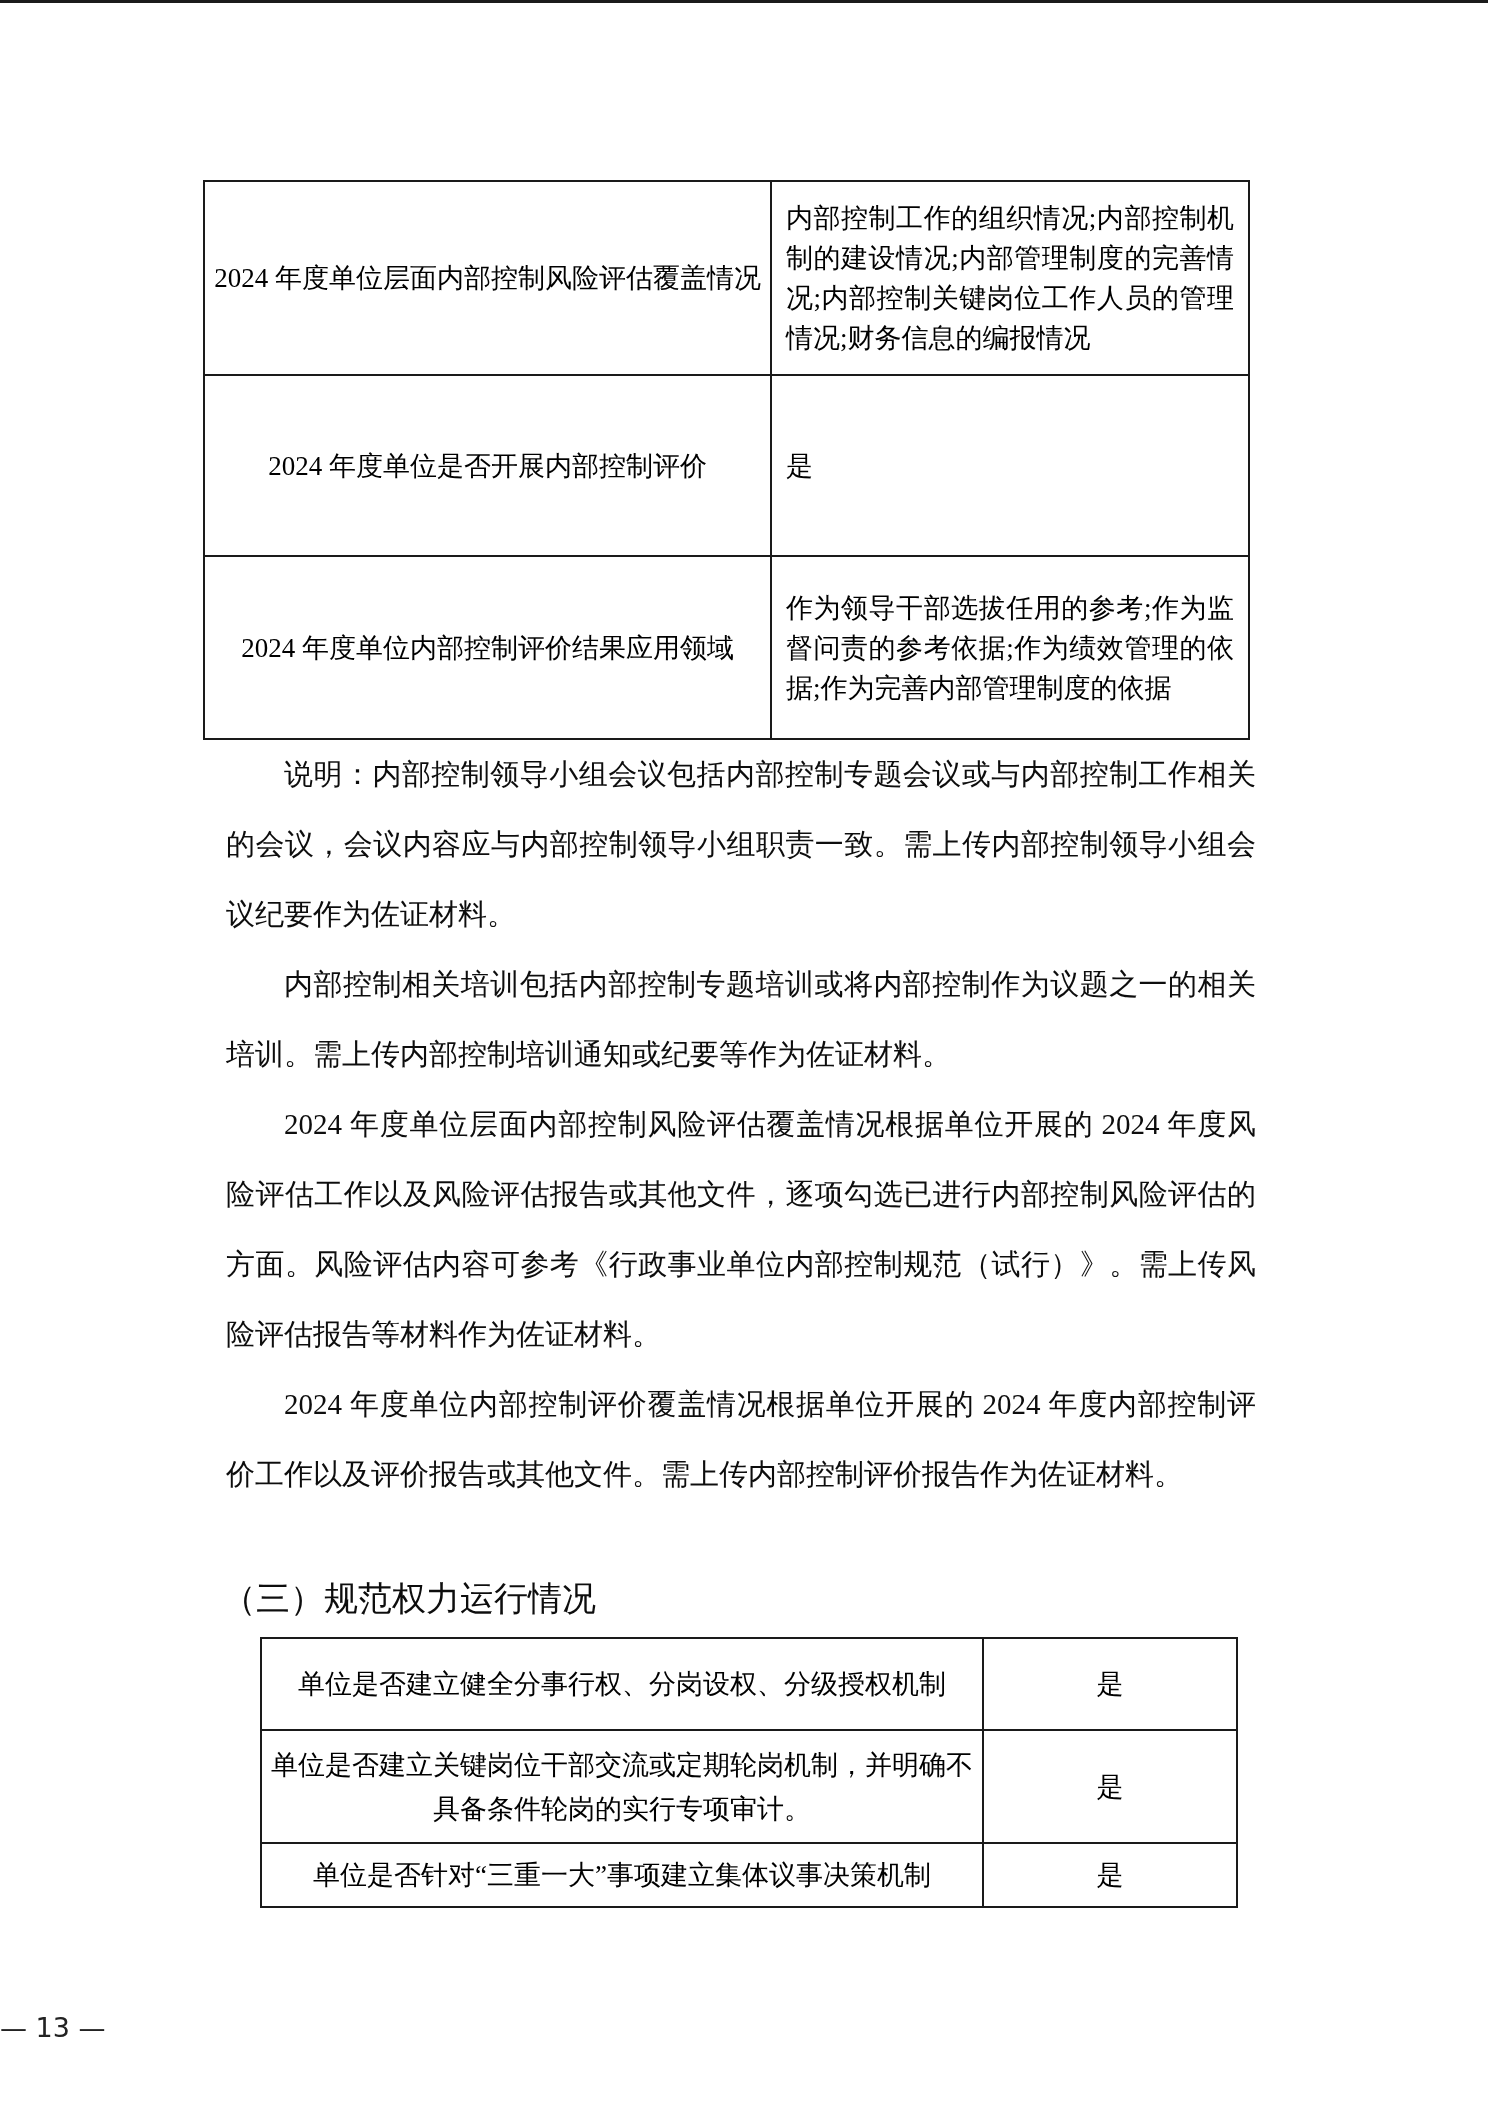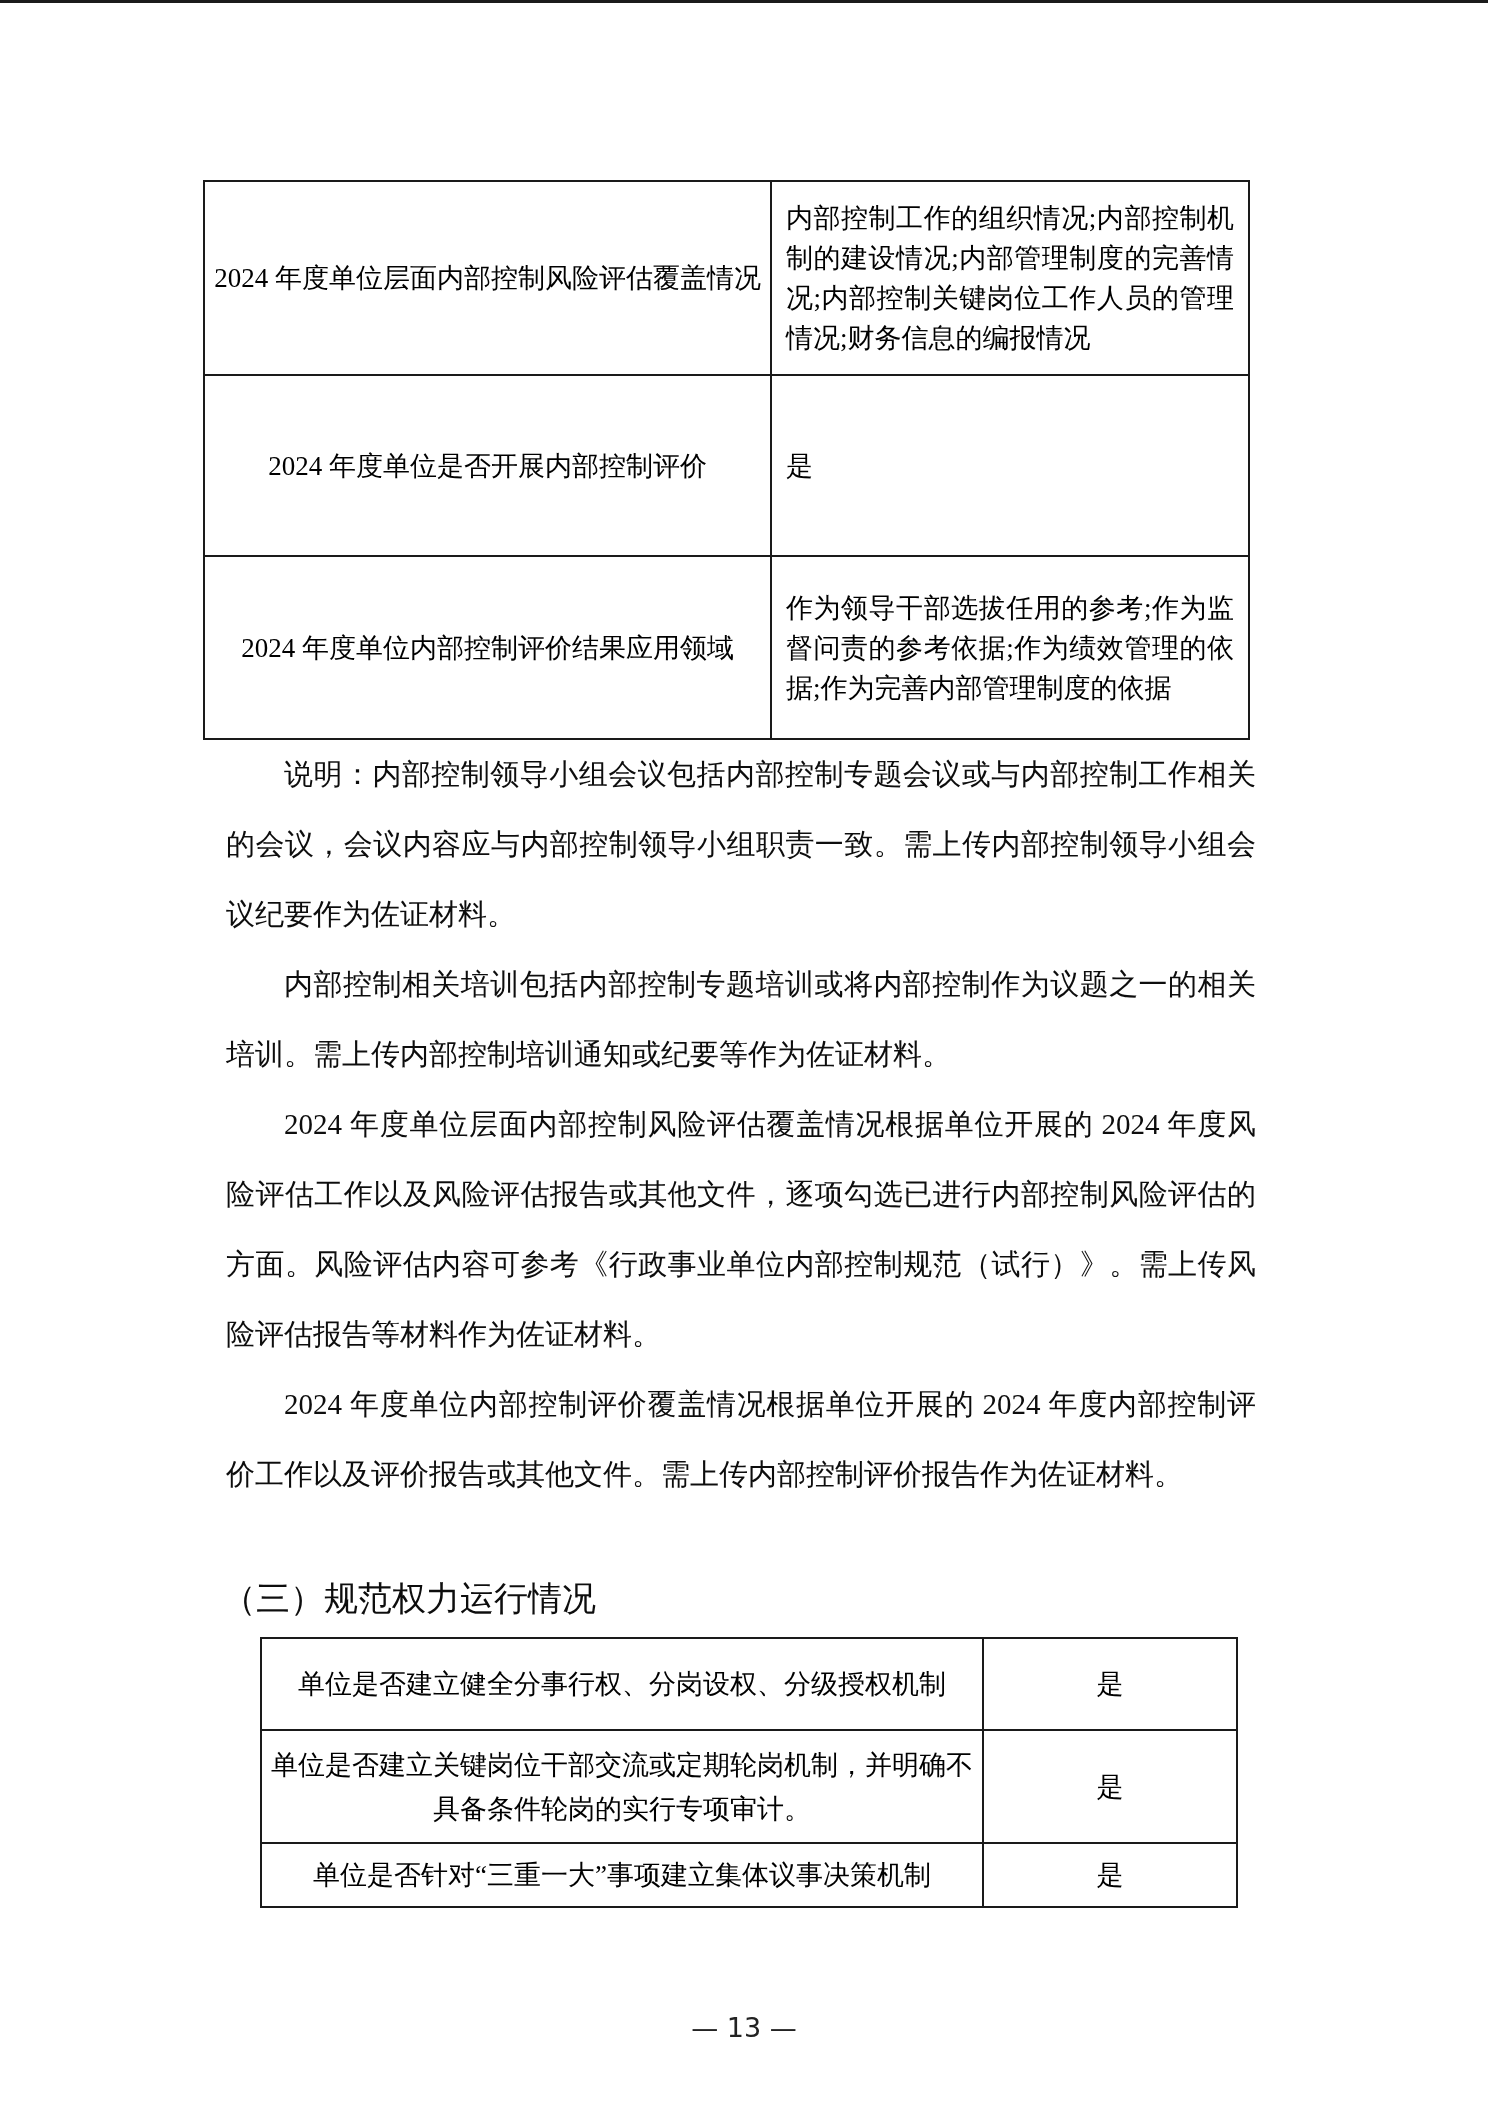--- a/index.html
+++ b/index.html
@@ -76,21 +76,20 @@
   }
   table.tbl2 td.val2 {
     text-align: center;
     padding: 2px 6px;
   }
   
   .page-number {
     position: absolute;
     left: 0; top: 2012px;
     width: 100%;
-    text-align: center;
     font-size: 27px;
     font-family: "DejaVu Sans", "Liberation Sans", sans-serif;
     color: #222222;
   }
 </style>
 </head>
 <body>
 
 <div class="page">
 

